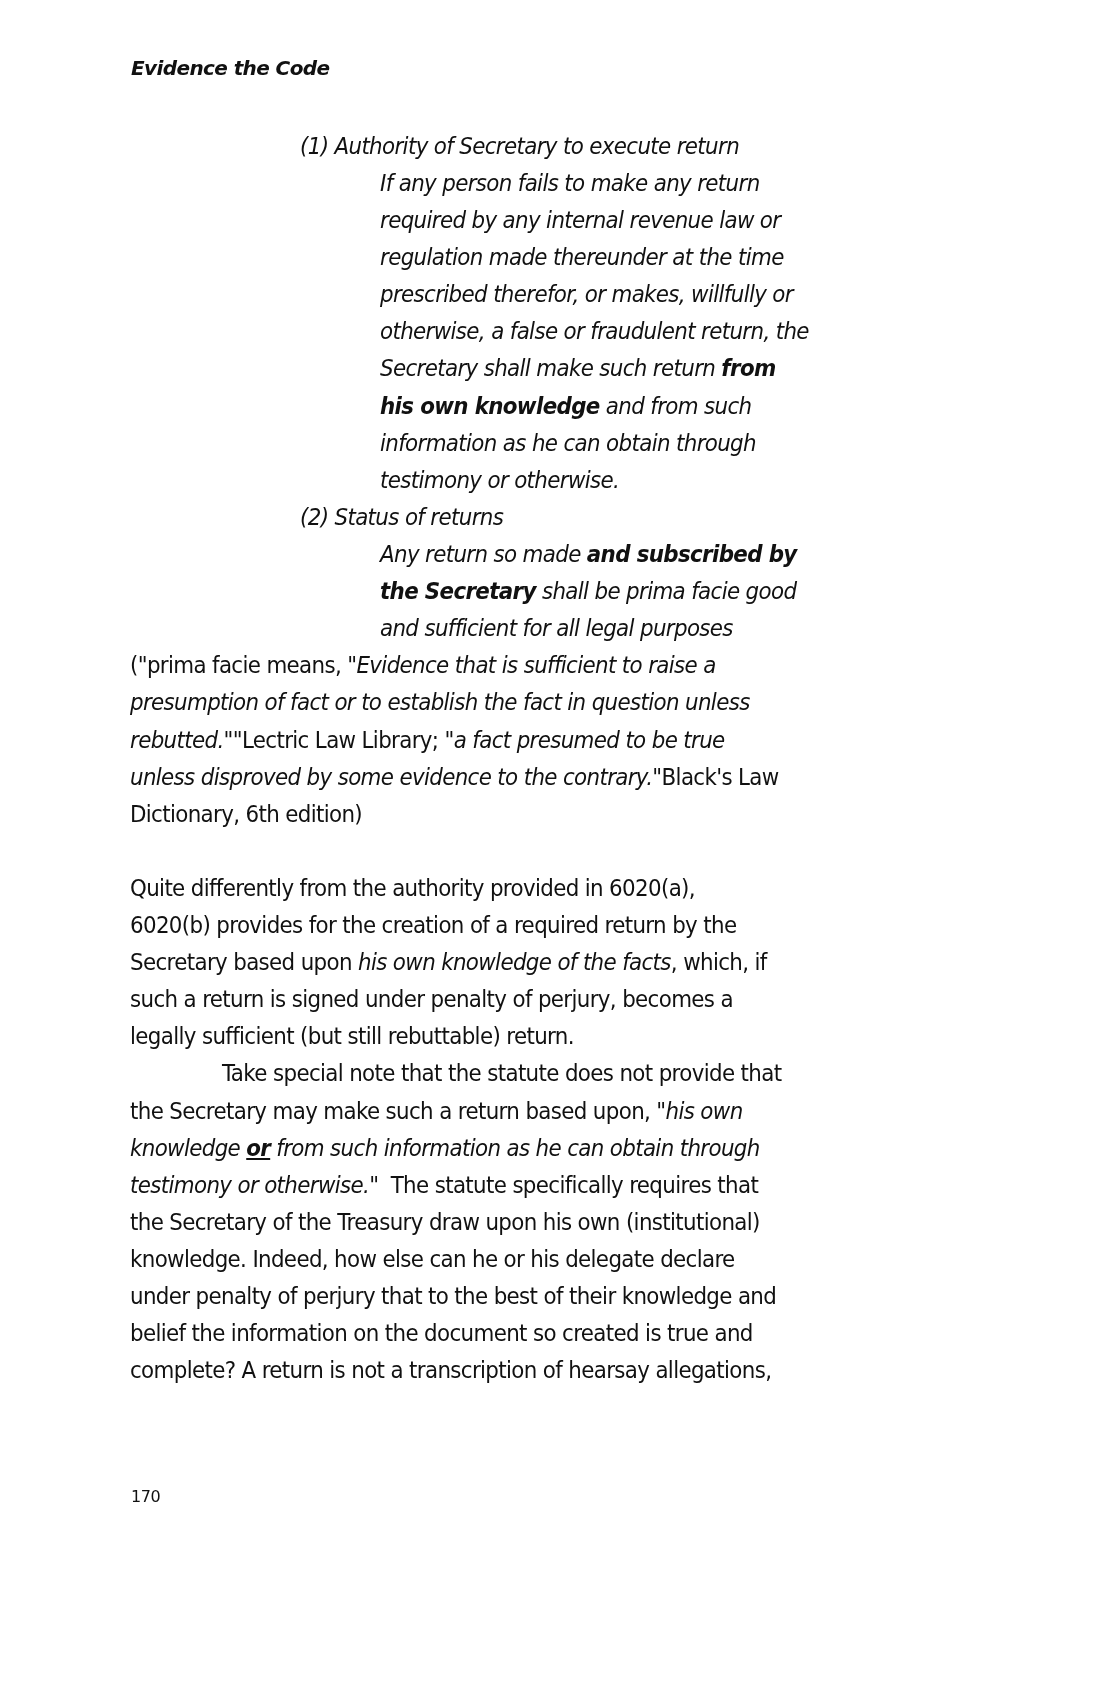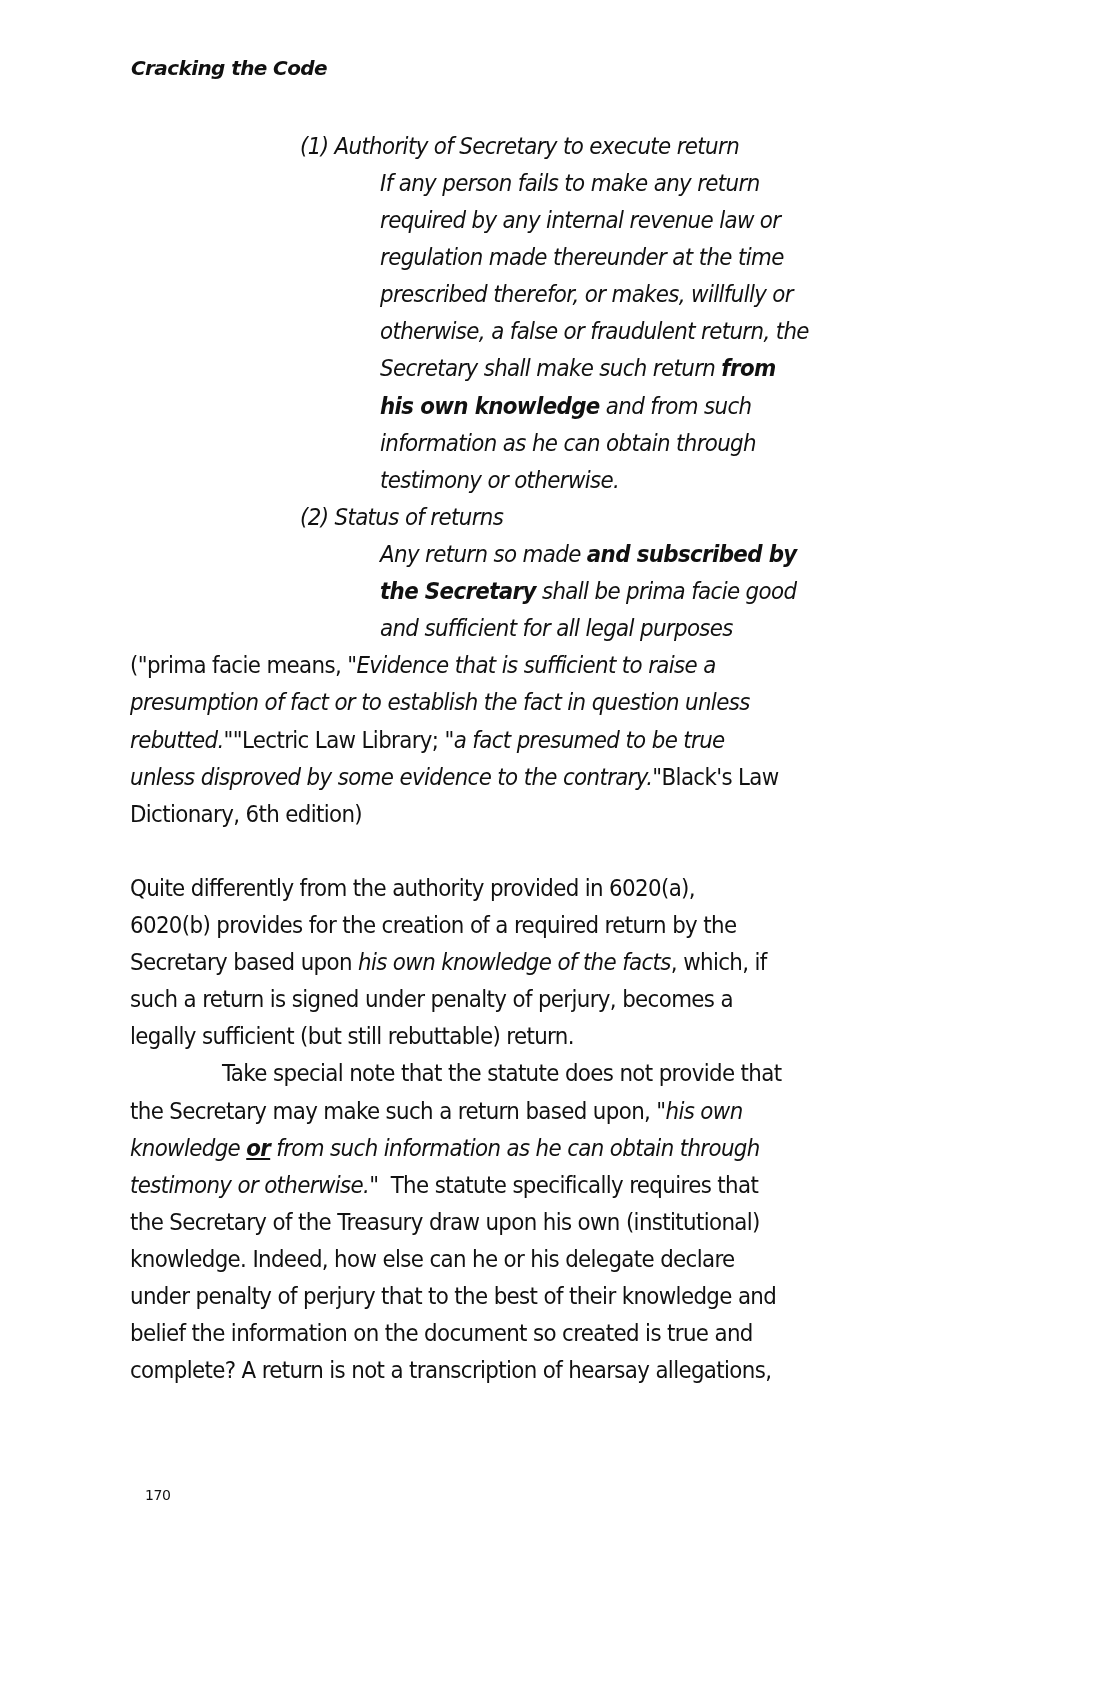--- a/index.html
+++ b/index.html
@@ -5,26 +5,26 @@
     html, body { margin: 0; padding: 0; background: #ffffff; }
     body { width: 1100px; height: 1699px; position: relative; overflow: hidden;
            font-family: "DejaVu Sans", sans-serif; color: #111; }
     .page-header { position: absolute; left: 131px; top: 56px; font-size: 20px;
                    font-weight: bold; font-style: italic; letter-spacing: -0.6px; }
     .line { position: absolute; font-size: 23px; white-space: nowrap; letter-spacing: -0.7px;
             line-height: 30px; transform: scaleX(0.93); transform-origin: left top; }
     .it { font-style: italic; }
     .b { font-weight: bold; }
     .u { text-decoration: underline; }
-    .page-number { position: absolute; left: 145px; top: 1487px; font-size: 14px; letter-spacing: -0.4px; }
+    .page-number { position: absolute; left: 131px; top: 1487px; font-size: 16px; letter-spacing: -0.4px; }
   </style>
 </head>
 <body>
 
-<div class="page-header">Cracking the Code</div>
+<div class="page-header">Evidence the Code</div>
 
 <div class="line it" style="left:300px;top:131px">(1) Authority of Secretary to execute return</div>
 <div class="line it" style="left:380px;top:168px">If any person fails to make any return</div>
 <div class="line it" style="left:380px;top:205px">required by any internal revenue law or</div>
 <div class="line it" style="left:380px;top:242px">regulation made thereunder at the time</div>
 <div class="line it" style="left:380px;top:279px">prescribed therefor, or makes, willfully or</div>
 <div class="line it" style="left:380px;top:316px">otherwise, a false or fraudulent return, the</div>
 <div class="line it" style="left:380px;top:353px"><span>Secretary shall make such return </span><span class="b">from</span></div>
 <div class="line it" style="left:380px;top:391px"><span class="b">his own knowledge</span><span> and from such</span></div>
 <div class="line it" style="left:380px;top:428px">information as he can obtain through</div>

